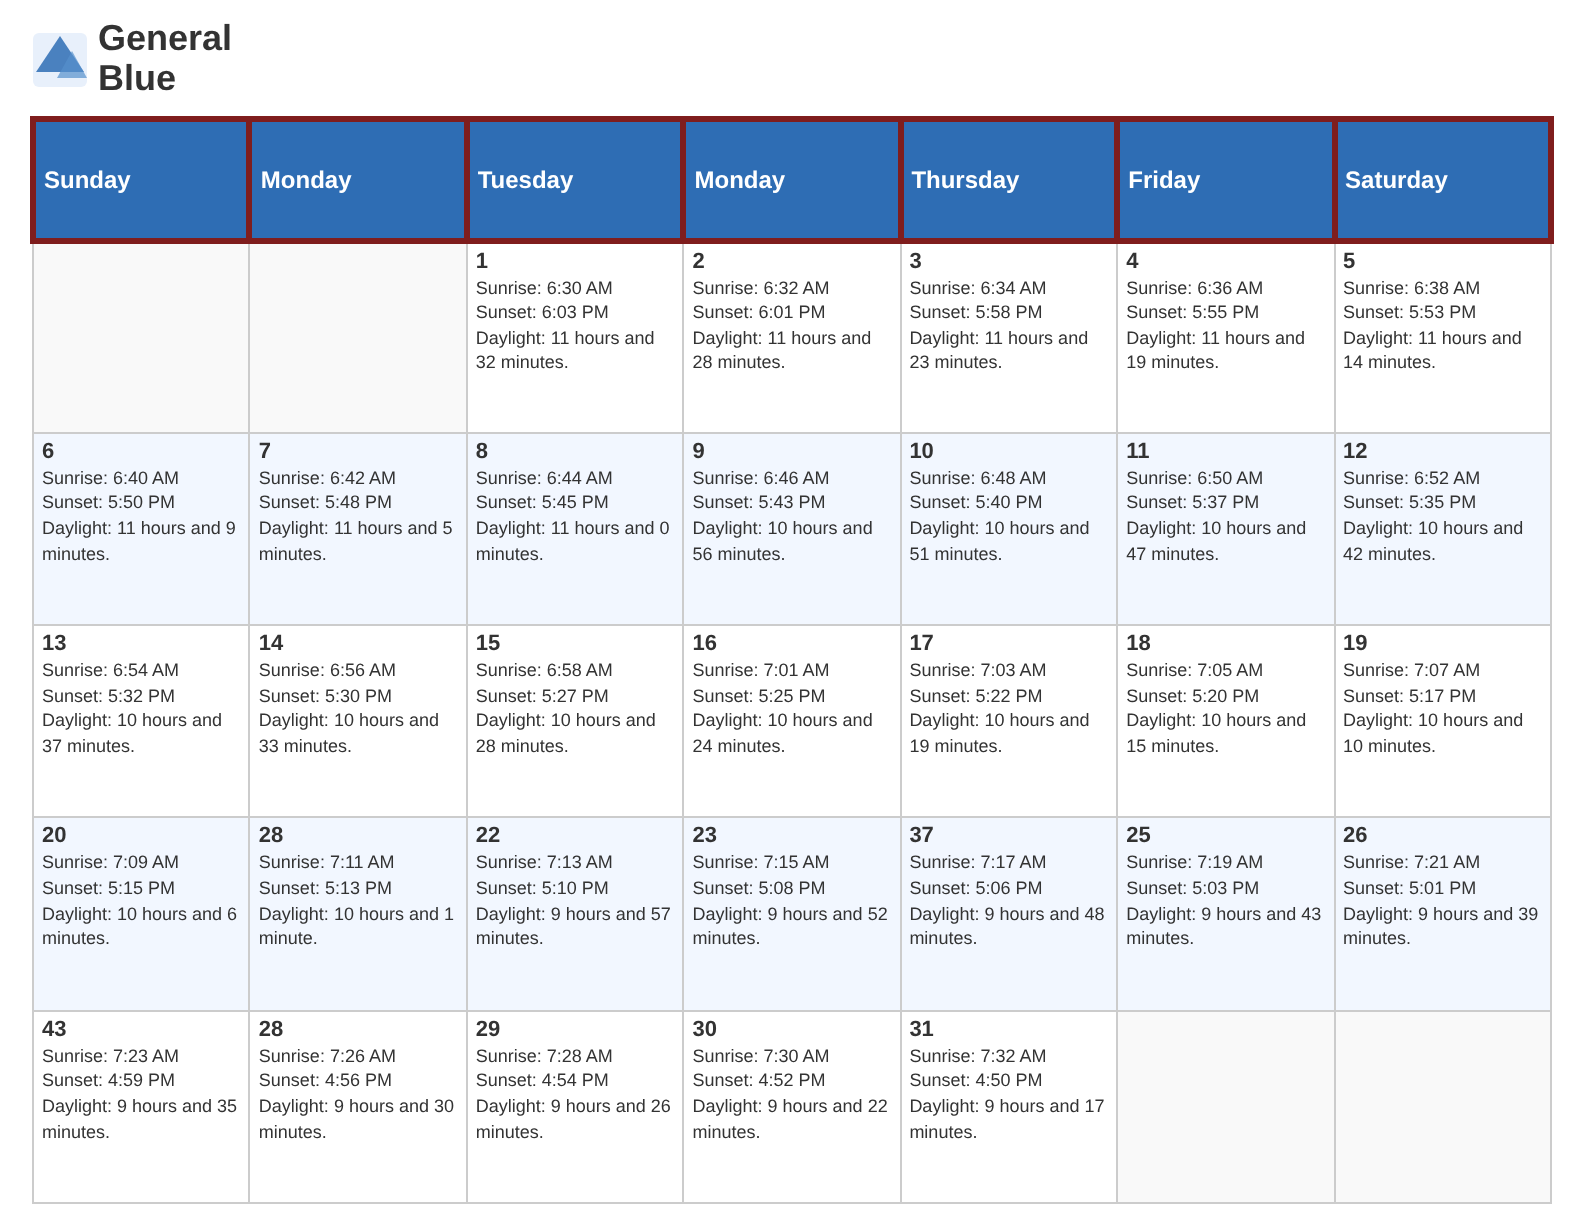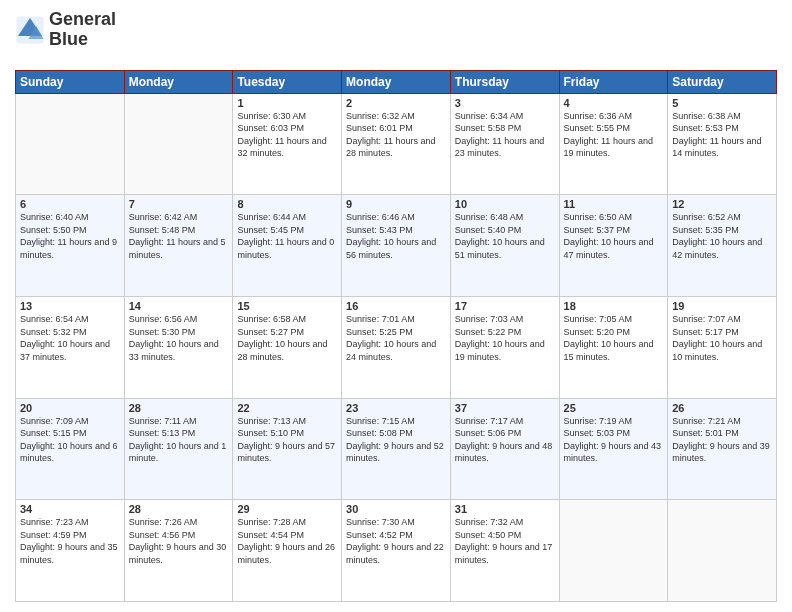--- a/index.html
+++ b/index.html
@@ -14,21 +14,21 @@
       width: 792px;
       height: 612px;
       padding: 10px 15px 10px 15px;
       display: flex;
       flex-direction: column;
     }
     .header {
       display: flex;
       justify-content: space-between;
       align-items: flex-end;
-      margin-bottom: 20px;
+      margin-bottom: 8px;
     }
     .logo {
       display: flex;
       align-items: center;
     }
     .logo-text {
       display: flex;
       flex-direction: column;
       font-size: 18px;
       font-weight: bold;
@@ -58,23 +58,23 @@
       border: 1px solid #ccc;
       border-collapse: collapse;
       width: 100%;
       table-layout: fixed;
     }
     .calendar th {
       background-color: #2e6db4;
       color: #fff;
       font-size: 12px;
       font-weight: bold;
-      padding: 4px 4px;
+      padding: 22px 4px;
       text-align: left;
-      border: 1px solid #7f1d1d;
+      border: 3px solid #7f1d1d;
     }
     .calendar td {
       border: 1px solid #ccc;
       vertical-align: top;
       padding: 3px 4px;
       font-size: 9.5px;
       color: #333;
       height: 85px;
     }
     .calendar td.empty {
@@ -237,21 +237,21 @@
             <span class="day-num">25</span>
             <div class="day-info">Sunrise: 7:19 AM<br>Sunset: 5:03 PM<br>Daylight: 9 hours and 43 minutes.</div>
           </td>
           <td>
             <span class="day-num">26</span>
             <div class="day-info">Sunrise: 7:21 AM<br>Sunset: 5:01 PM<br>Daylight: 9 hours and 39 minutes.</div>
           </td>
         </tr>
         <tr>
           <td>
-            <span class="day-num">34</span>
+            <span class="day-num">43</span>
             <div class="day-info">Sunrise: 7:23 AM<br>Sunset: 4:59 PM<br>Daylight: 9 hours and 35 minutes.</div>
           </td>
           <td>
             <span class="day-num">28</span>
             <div class="day-info">Sunrise: 7:26 AM<br>Sunset: 4:56 PM<br>Daylight: 9 hours and 30 minutes.</div>
           </td>
           <td>
             <span class="day-num">29</span>
             <div class="day-info">Sunrise: 7:28 AM<br>Sunset: 4:54 PM<br>Daylight: 9 hours and 26 minutes.</div>
           </td>

